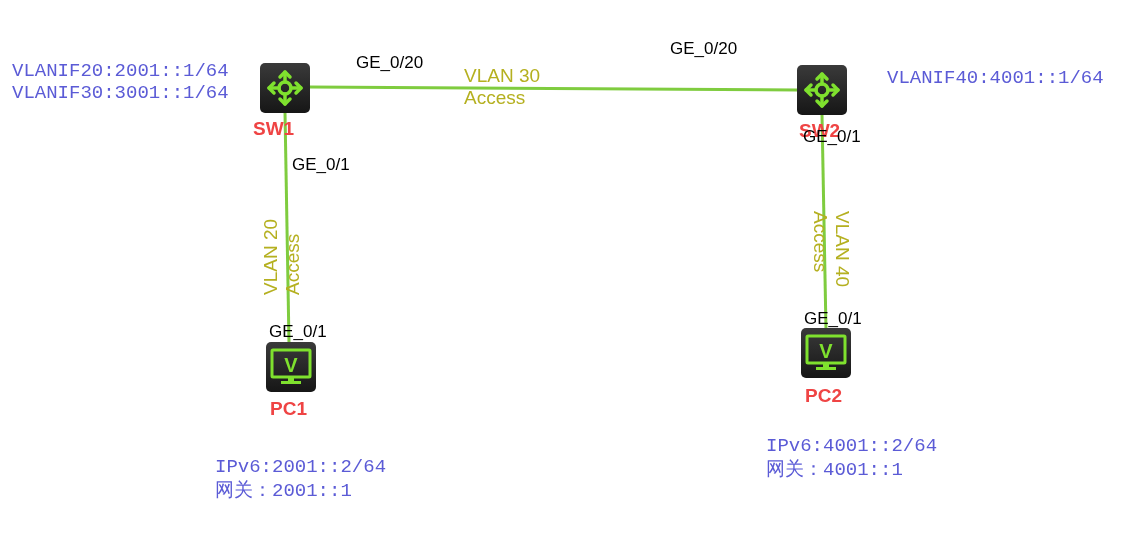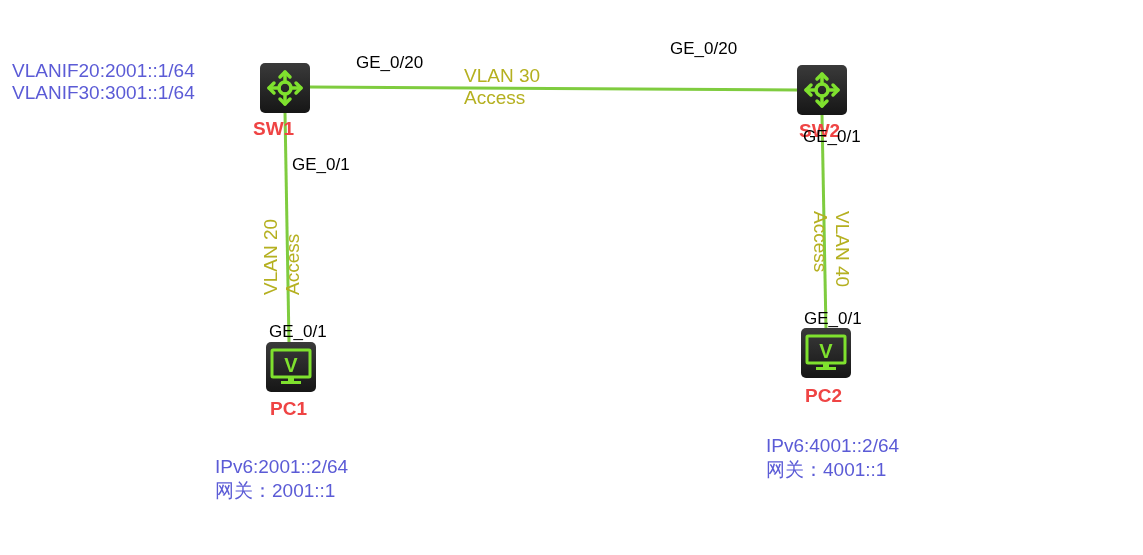--- a/index.html
+++ b/index.html
@@ -1,20 +1,20 @@
 <!DOCTYPE html>
 <html><head>
 <meta charset="utf-8">
 <style>
   html, body { margin: 0; padding: 0; background: #ffffff; }
   body { width: 1143px; height: 555px; position: relative; overflow: hidden;
          font-family: "Liberation Sans", "DejaVu Sans", sans-serif; }
   .abs { position: absolute; white-space: nowrap; }
   svg.links { position: absolute; left: 0; top: 0; }
-  .addr { color: #5b5bd6; font-size: 19px; line-height: 22px; }
+  .addr { color: #5b5bd6; font-size: 19px; line-height: 22px; font-family: Liberation Mono, monospace; }
   .port { color: #000000; font-size: 17px; }
   .vlan { color: #b5b020; font-size: 19px; line-height: 22px; }
   .devname { color: #ef4444; font-size: 19px; font-weight: bold; }
   .device { position: absolute; width: 50px; height: 50px; border-radius: 5px;
             background: linear-gradient(#3a3a3a, #161616); }
   .device svg { position: absolute; left: 0; top: 0; }
   .rot-ccw { transform: rotate(-90deg); transform-origin: left top; }
   .rot-cw { transform: rotate(90deg); transform-origin: left top; }
 </style>
 </head>
@@ -59,20 +59,21 @@
       <line x1="19" y1="25" x2="9" y2="25"></line>
         <polyline points="14,20 9,25 14,30"></polyline>
       <line x1="31" y1="25" x2="41" y2="25"></line>
         <polyline points="36,20 41,25 36,30"></polyline>
     </g>
   </svg>
 </div>
 <div class="abs devname" style="left:799px; top:120px;text-align:center;">SW2</div>
 
 <div class="abs addr" style="left:887px; top:67px;">
+  <div>VLANIF40:4001::1/64</div>
 </div>
 
 <div class="abs port" style="left:356px; top:53px;">GE_0/20</div>
 <div class="abs port" style="left:670px; top:39px;">GE_0/20</div>
 <div class="abs vlan" style="left:464px; top:65px;">
   <div>VLAN 30</div>
   <div>Access</div>
 </div>
 
 <div class="abs port" style="left:292px; top:155px;">GE_0/1</div>

